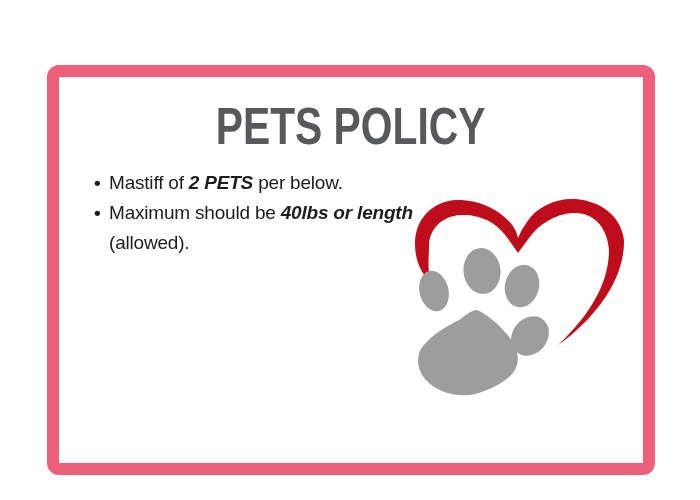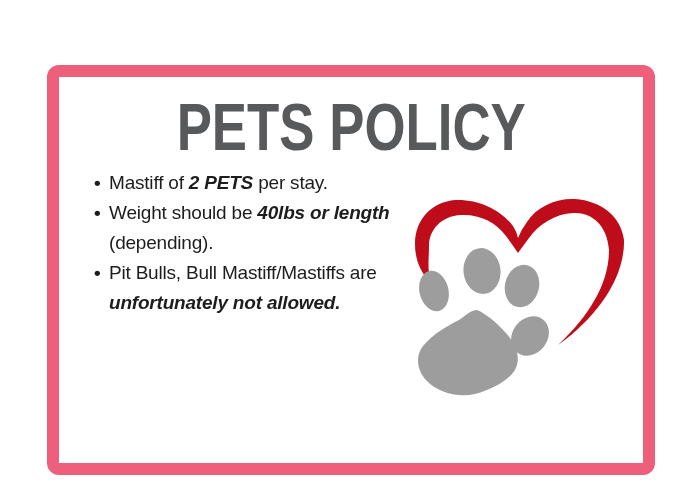--- a/index.html
+++ b/index.html
@@ -27,21 +27,21 @@
     border: 12px solid var(--pink);
     border-radius: 12px;
     background: #ffffff;
   }
   .title {
     position: absolute;
     left: 0;
     top: 22px;
     width: 100%;
     text-align: center;
-    font-size: 66px;
+    font-size: 51px;
     line-height: 56px;
     font-weight: 700;
     color: var(--title-gray);
     white-space: nowrap;
   }
   .title .squeeze {
     display: inline-block;
     transform: scaleX(0.80);
     transform-origin: center center;
     letter-spacing: 0px;
@@ -79,23 +79,22 @@
 </style>
 </head>
 <body>
 
 <div class="canvas">
   <div class="frame">
 
     <h1 class="title"><span class="squeeze">PETS POLICY</span></h1>
 
     <ul class="bullets">
-        <li><span>Mastiff of </span><strong>2 PETS</strong><span> per stay.</span></li>
-        <li><span>Weight should be </span><strong>40lbs or length</strong><br><span>(depending).</span></li>
-        <li><span>Pit Bulls, Bull Mastiff/Mastiffs are</span><br><strong>unfortunately not allowed.</strong></li>
+        <li><span>Mastiff of </span><strong>2 PETS</strong><span> per below.</span></li>
+        <li><span>Maximum should be </span><strong>40lbs or length</strong><br><span>(allowed).</span></li>
       </ul>
   </div>
 
   <svg class="graphic-abs" viewBox="0 0 218 206" xmlns="http://www.w3.org/2000/svg">
     <path d="M18,86
              C8,78 2,64 2,48
              C2,22 20,6 42,4
              C66,3 88,14 100,30
              Q104,36 105,42
              Q108,34 114,26

